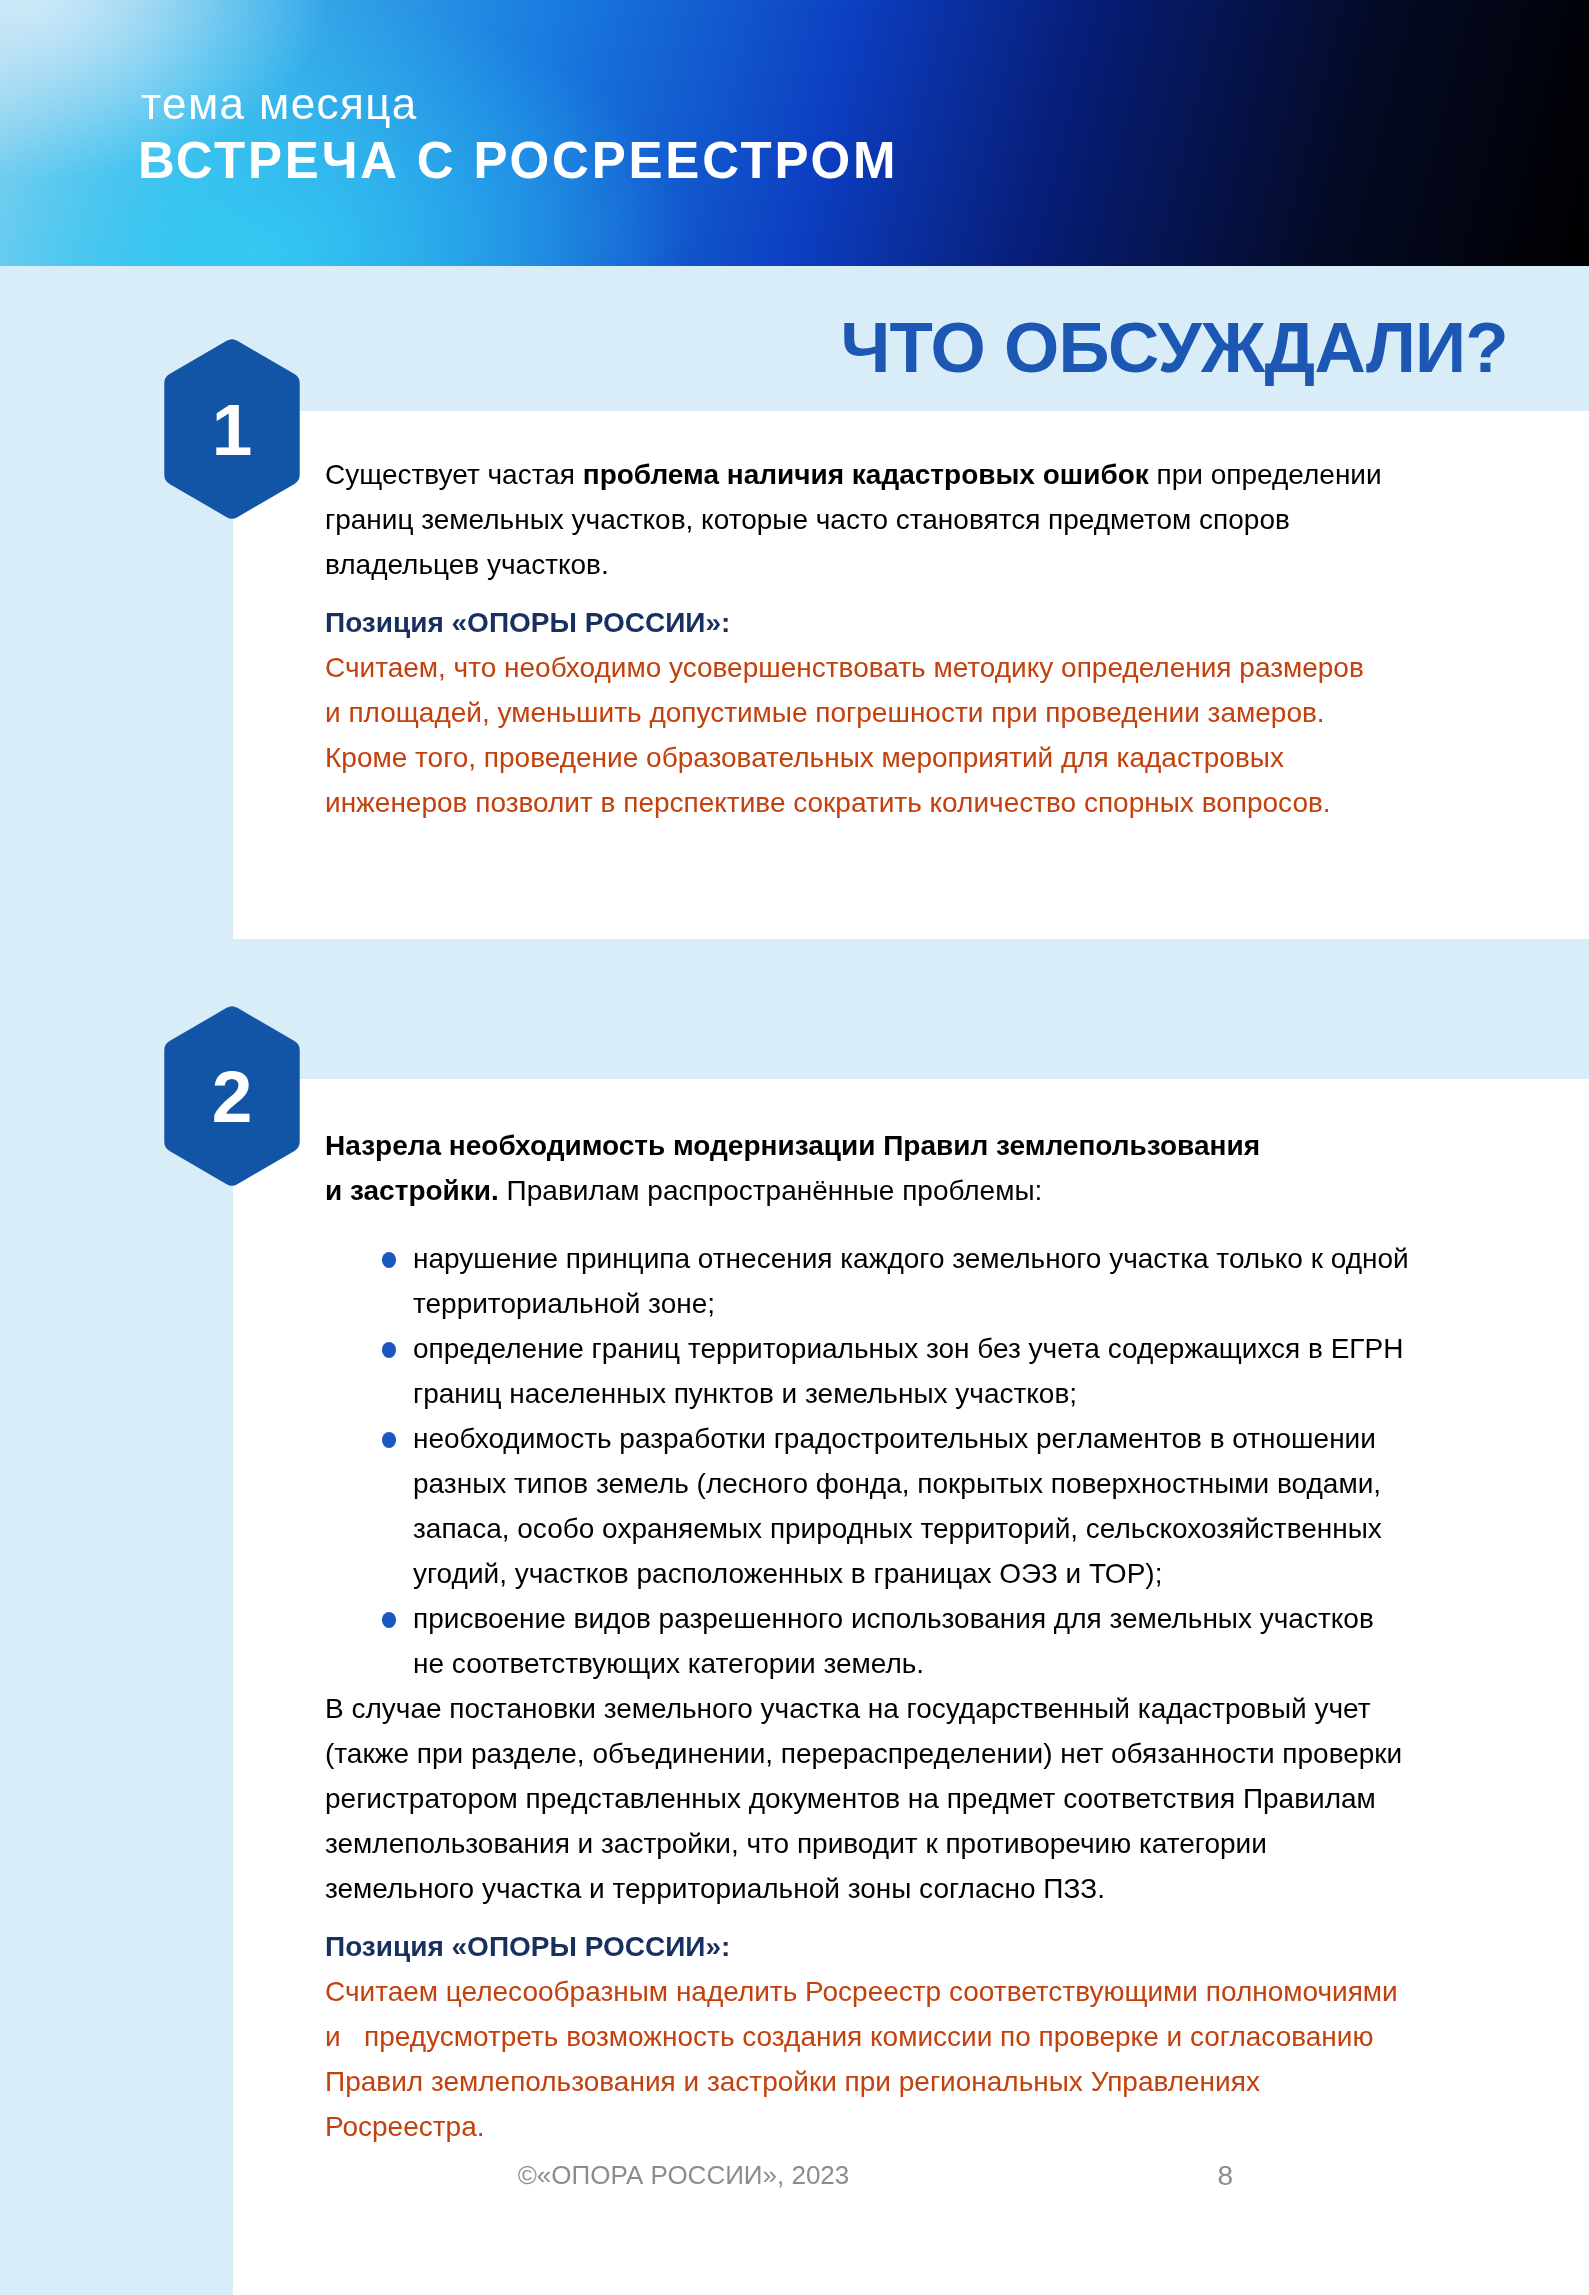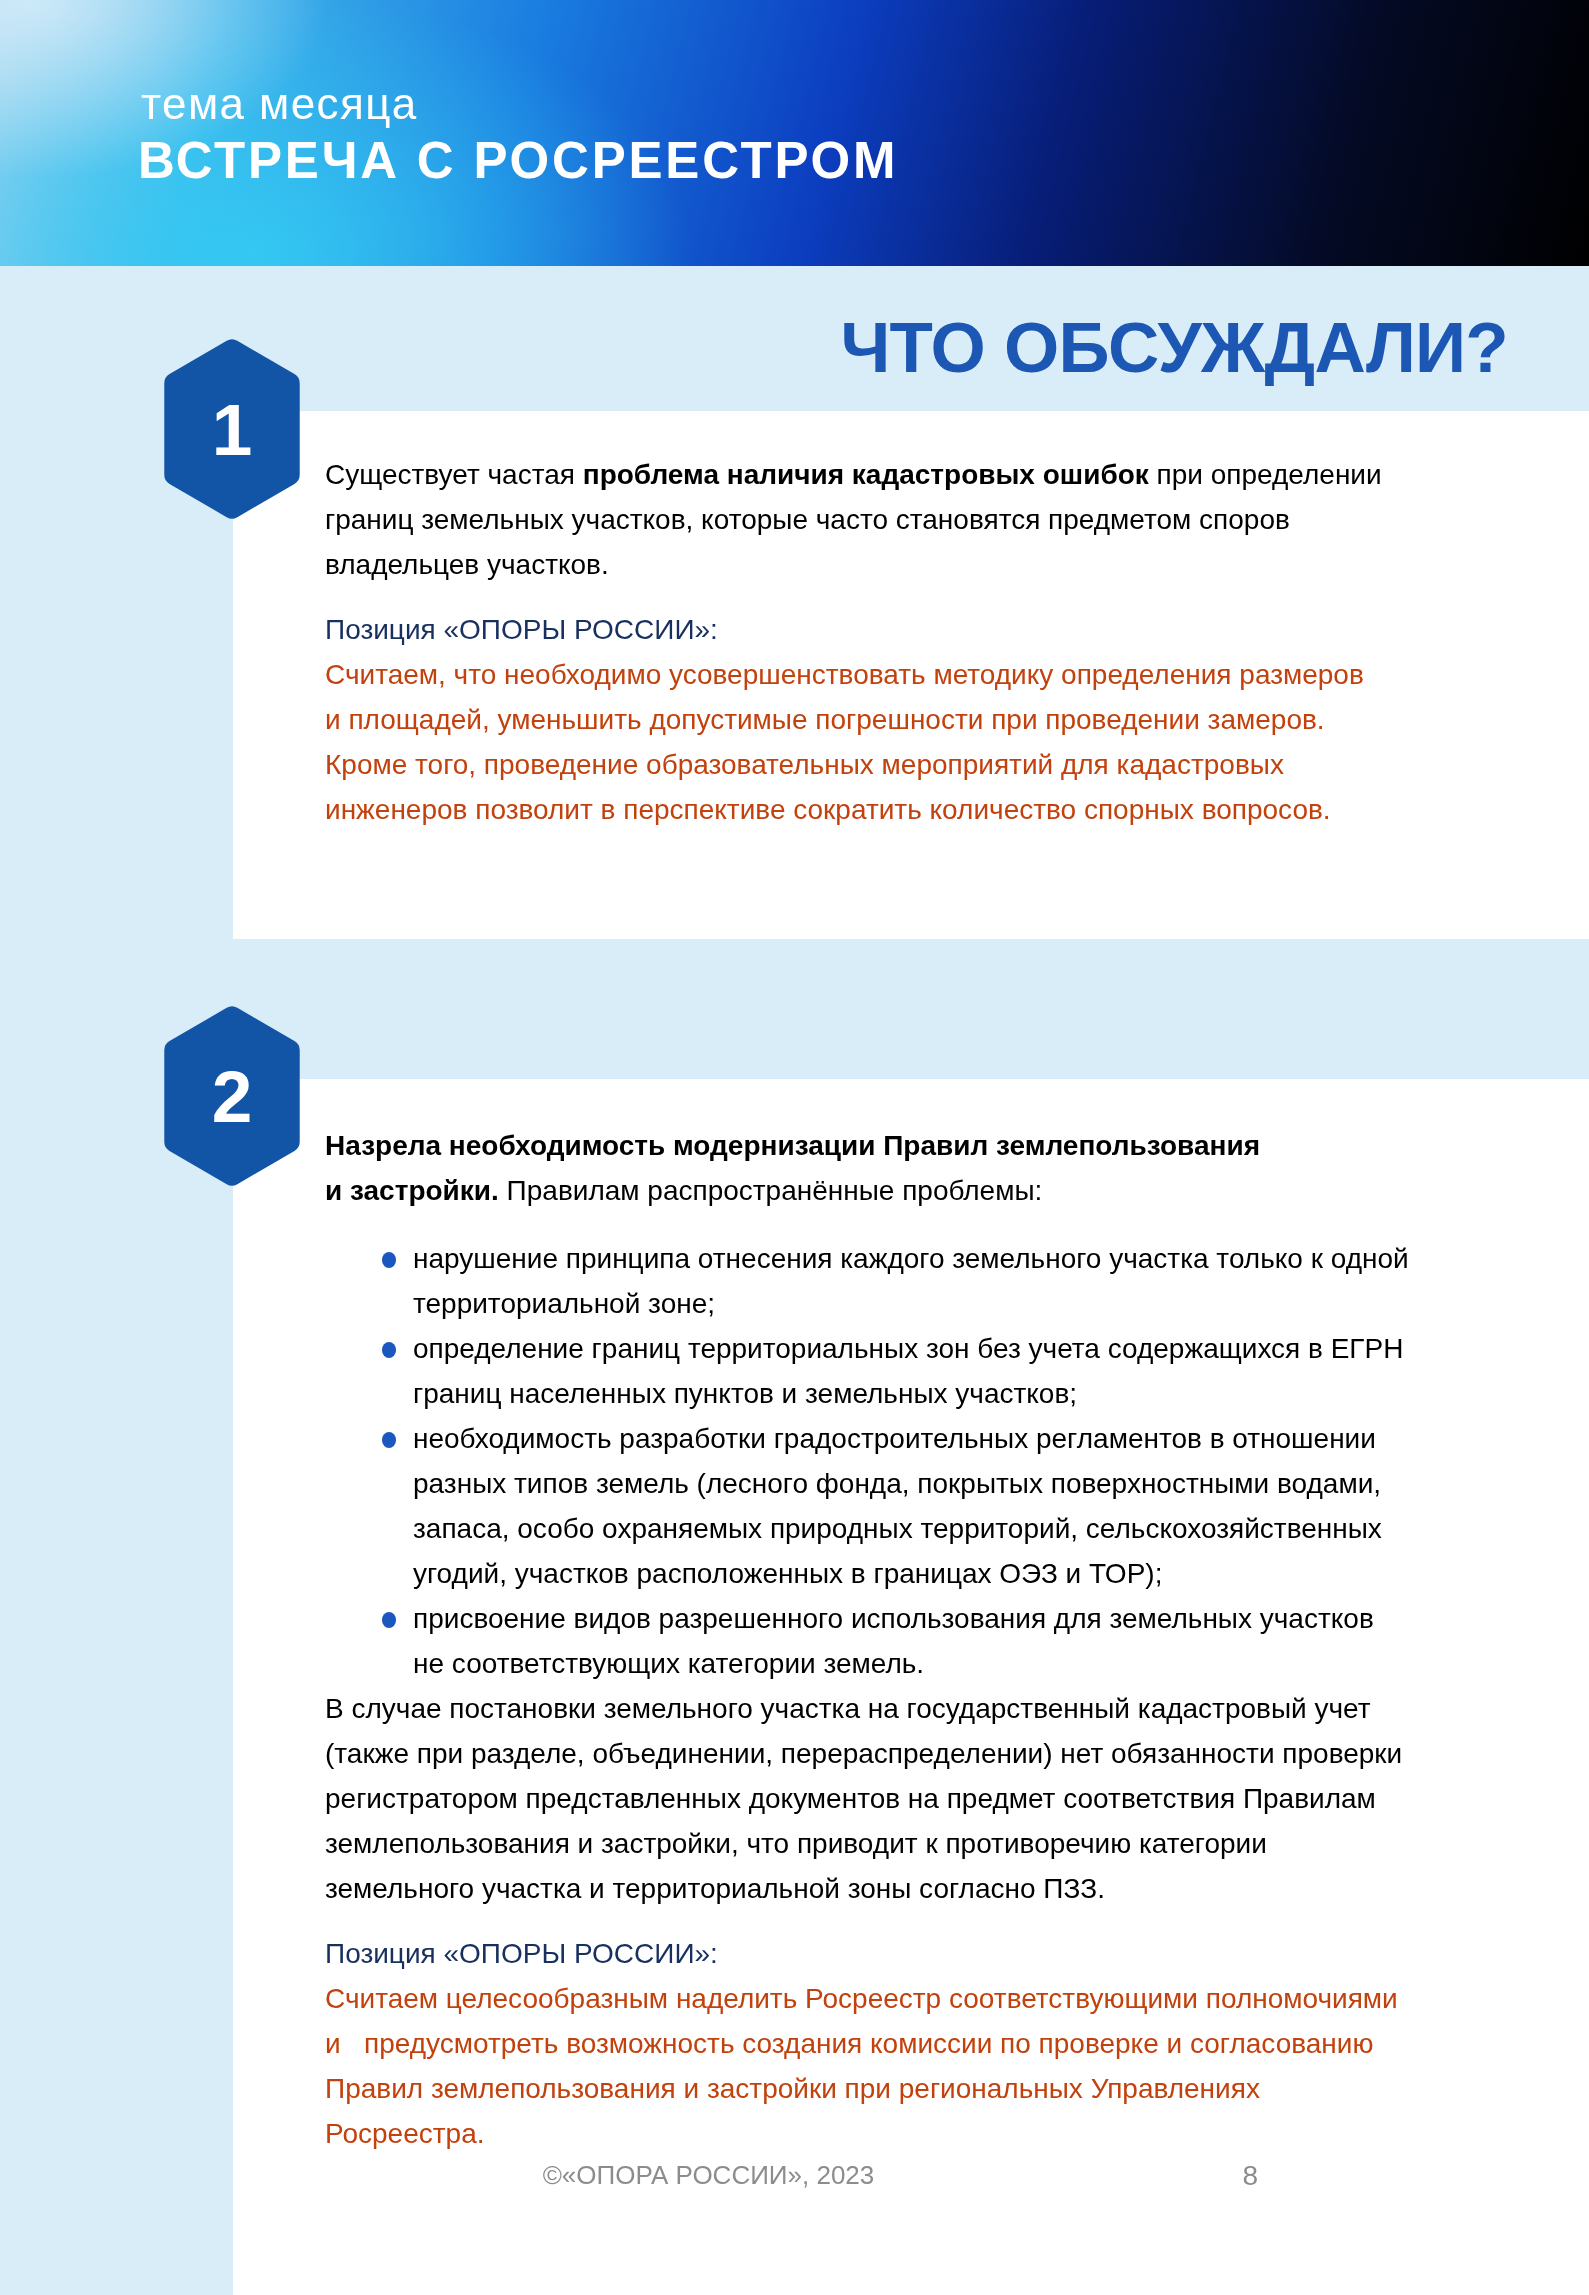--- a/index.html
+++ b/index.html
@@ -44,31 +44,31 @@
     display:flex;align-items:center;justify-content:center;
     color:#ffffff;font-size:73px;font-weight:700;
   }
 
   
   .content{position:absolute;left:325px;width:1105px;font-size:28px;line-height:45px;color:#000000;z-index:6;}
   .content1{top:452px;}
   .content2{top:1123px;}
   .pre{white-space:pre-wrap;}
   .navy{color:#c2410c;}
-  .pos-heading{font-weight:400;color:#18305f;margin-top:20px;}
+  .pos-heading{font-weight:700;color:#18305f;margin-top:13px;}
 
   ul.bullets{list-style:none;margin:23px 0 0 0;padding:0;}
   ul.bullets li{position:relative;padding-left:88px;white-space:pre-wrap;}
   ul.bullets li .dot{
     position:absolute;left:57px;top:16.2px;width:14px;height:15.5px;border-radius:50%;
     background:#1b57c0;
   }
 
   
-  .footer{position:absolute;left:0;top:2160px;width:1367px;height:42px;color:#8c8c8c;font-size:26px;margin-left:25px;}
+  .footer{position:absolute;left:0;top:2160px;width:1367px;height:42px;color:#8c8c8c;font-size:26px;}
   .copyright{position:absolute;left:0;right:0;text-align:center;}
   .page-number{position:absolute;right:134px;top:0;font-size:28px;}
 </style>
 </head>
 <body>
 
 <div class="page">
 
   <div class="header">
     <div class="kicker">тема месяца</div>

